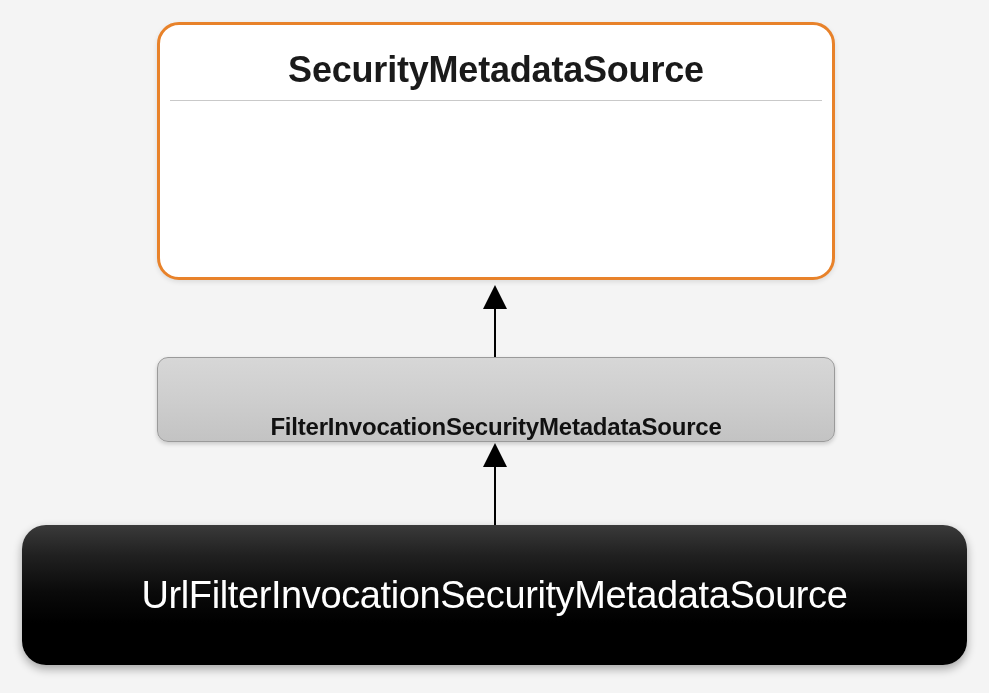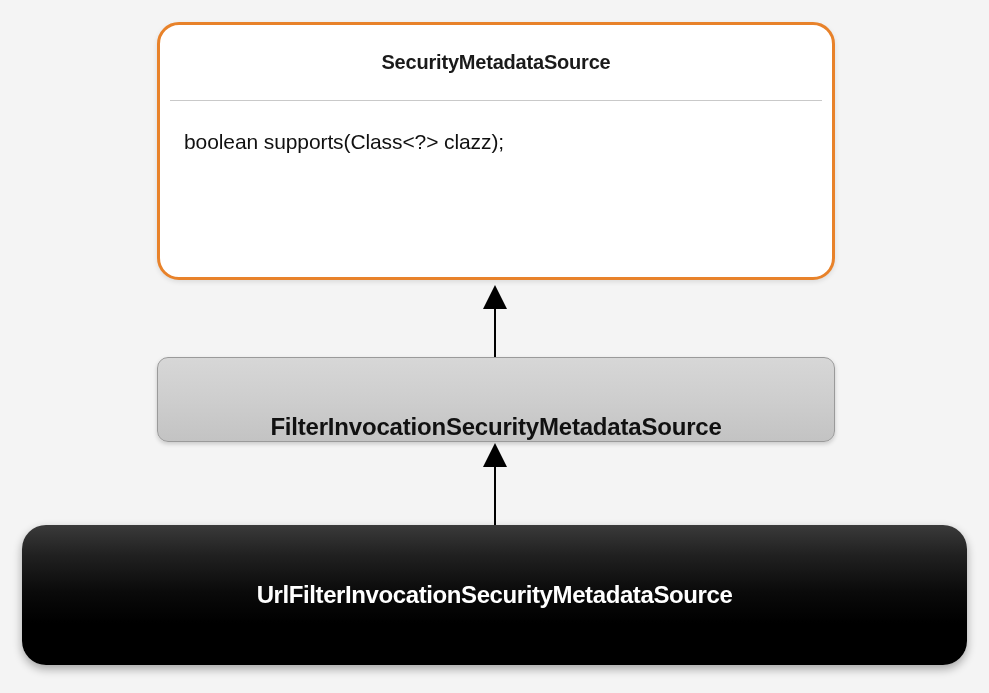--- a/index.html
+++ b/index.html
@@ -28,21 +28,21 @@
     width: 678px;
     height: 258px;
     box-sizing: border-box;
     background: #ffffff;
     border: 3px solid #e8822a;
     border-radius: 22px;
     box-shadow: 0 2px 5px rgba(0,0,0,0.10);
   }
   .interface-title {
     text-align: center;
-    font-size: 20px;
+    font-size: 36px;
     font-weight: bold;
     color: #1a1a1a;
     line-height: 1;
     padding-top: 27px;
     letter-spacing: -0.2px;
   }
   .interface-divider {
     position: absolute;
     left: 10px;
     right: 10px;
@@ -99,22 +99,22 @@
     height: 140px;
     box-sizing: border-box;
     border-radius: 24px;
     background: linear-gradient(to bottom, #3a3a3a 0%, #202020 22%, #0a0a0a 48%, #000000 70%, #000000 100%);
     box-shadow: 0 4px 10px rgba(0,0,0,0.33);
     display: flex;
     align-items: center;
     justify-content: center;
   }
   .black-box-title {
-    font-size: 24px;
-    font-weight: bold;
+    font-size: 38px;
+    font-weight: normal;
     color: #ffffff;
     letter-spacing: -0.4px;
   }
 
   
   .arrow-svg {
     position: absolute;
     left: 0;
     top: 0;
     width: 989px;
@@ -124,21 +124,20 @@
 </style>
 </head>
 <body>
 
 <div id="diagram">
 
   <div class="interface-box">
     <div class="interface-title">SecurityMetadataSource</div>
     <div class="interface-divider"></div>
     <div class="method-list">
-      <div class="method">boolean supports(Class&lt;?&gt; clazz);</div>
     </div>
   </div>
 
   <div class="gray-box">
     <div class="gray-box-title">FilterInvocationSecurityMetadataSource</div>
   </div>
 
   <div class="black-box">
     <div class="black-box-title">UrlFilterInvocationSecurityMetadataSource</div>
   </div>

